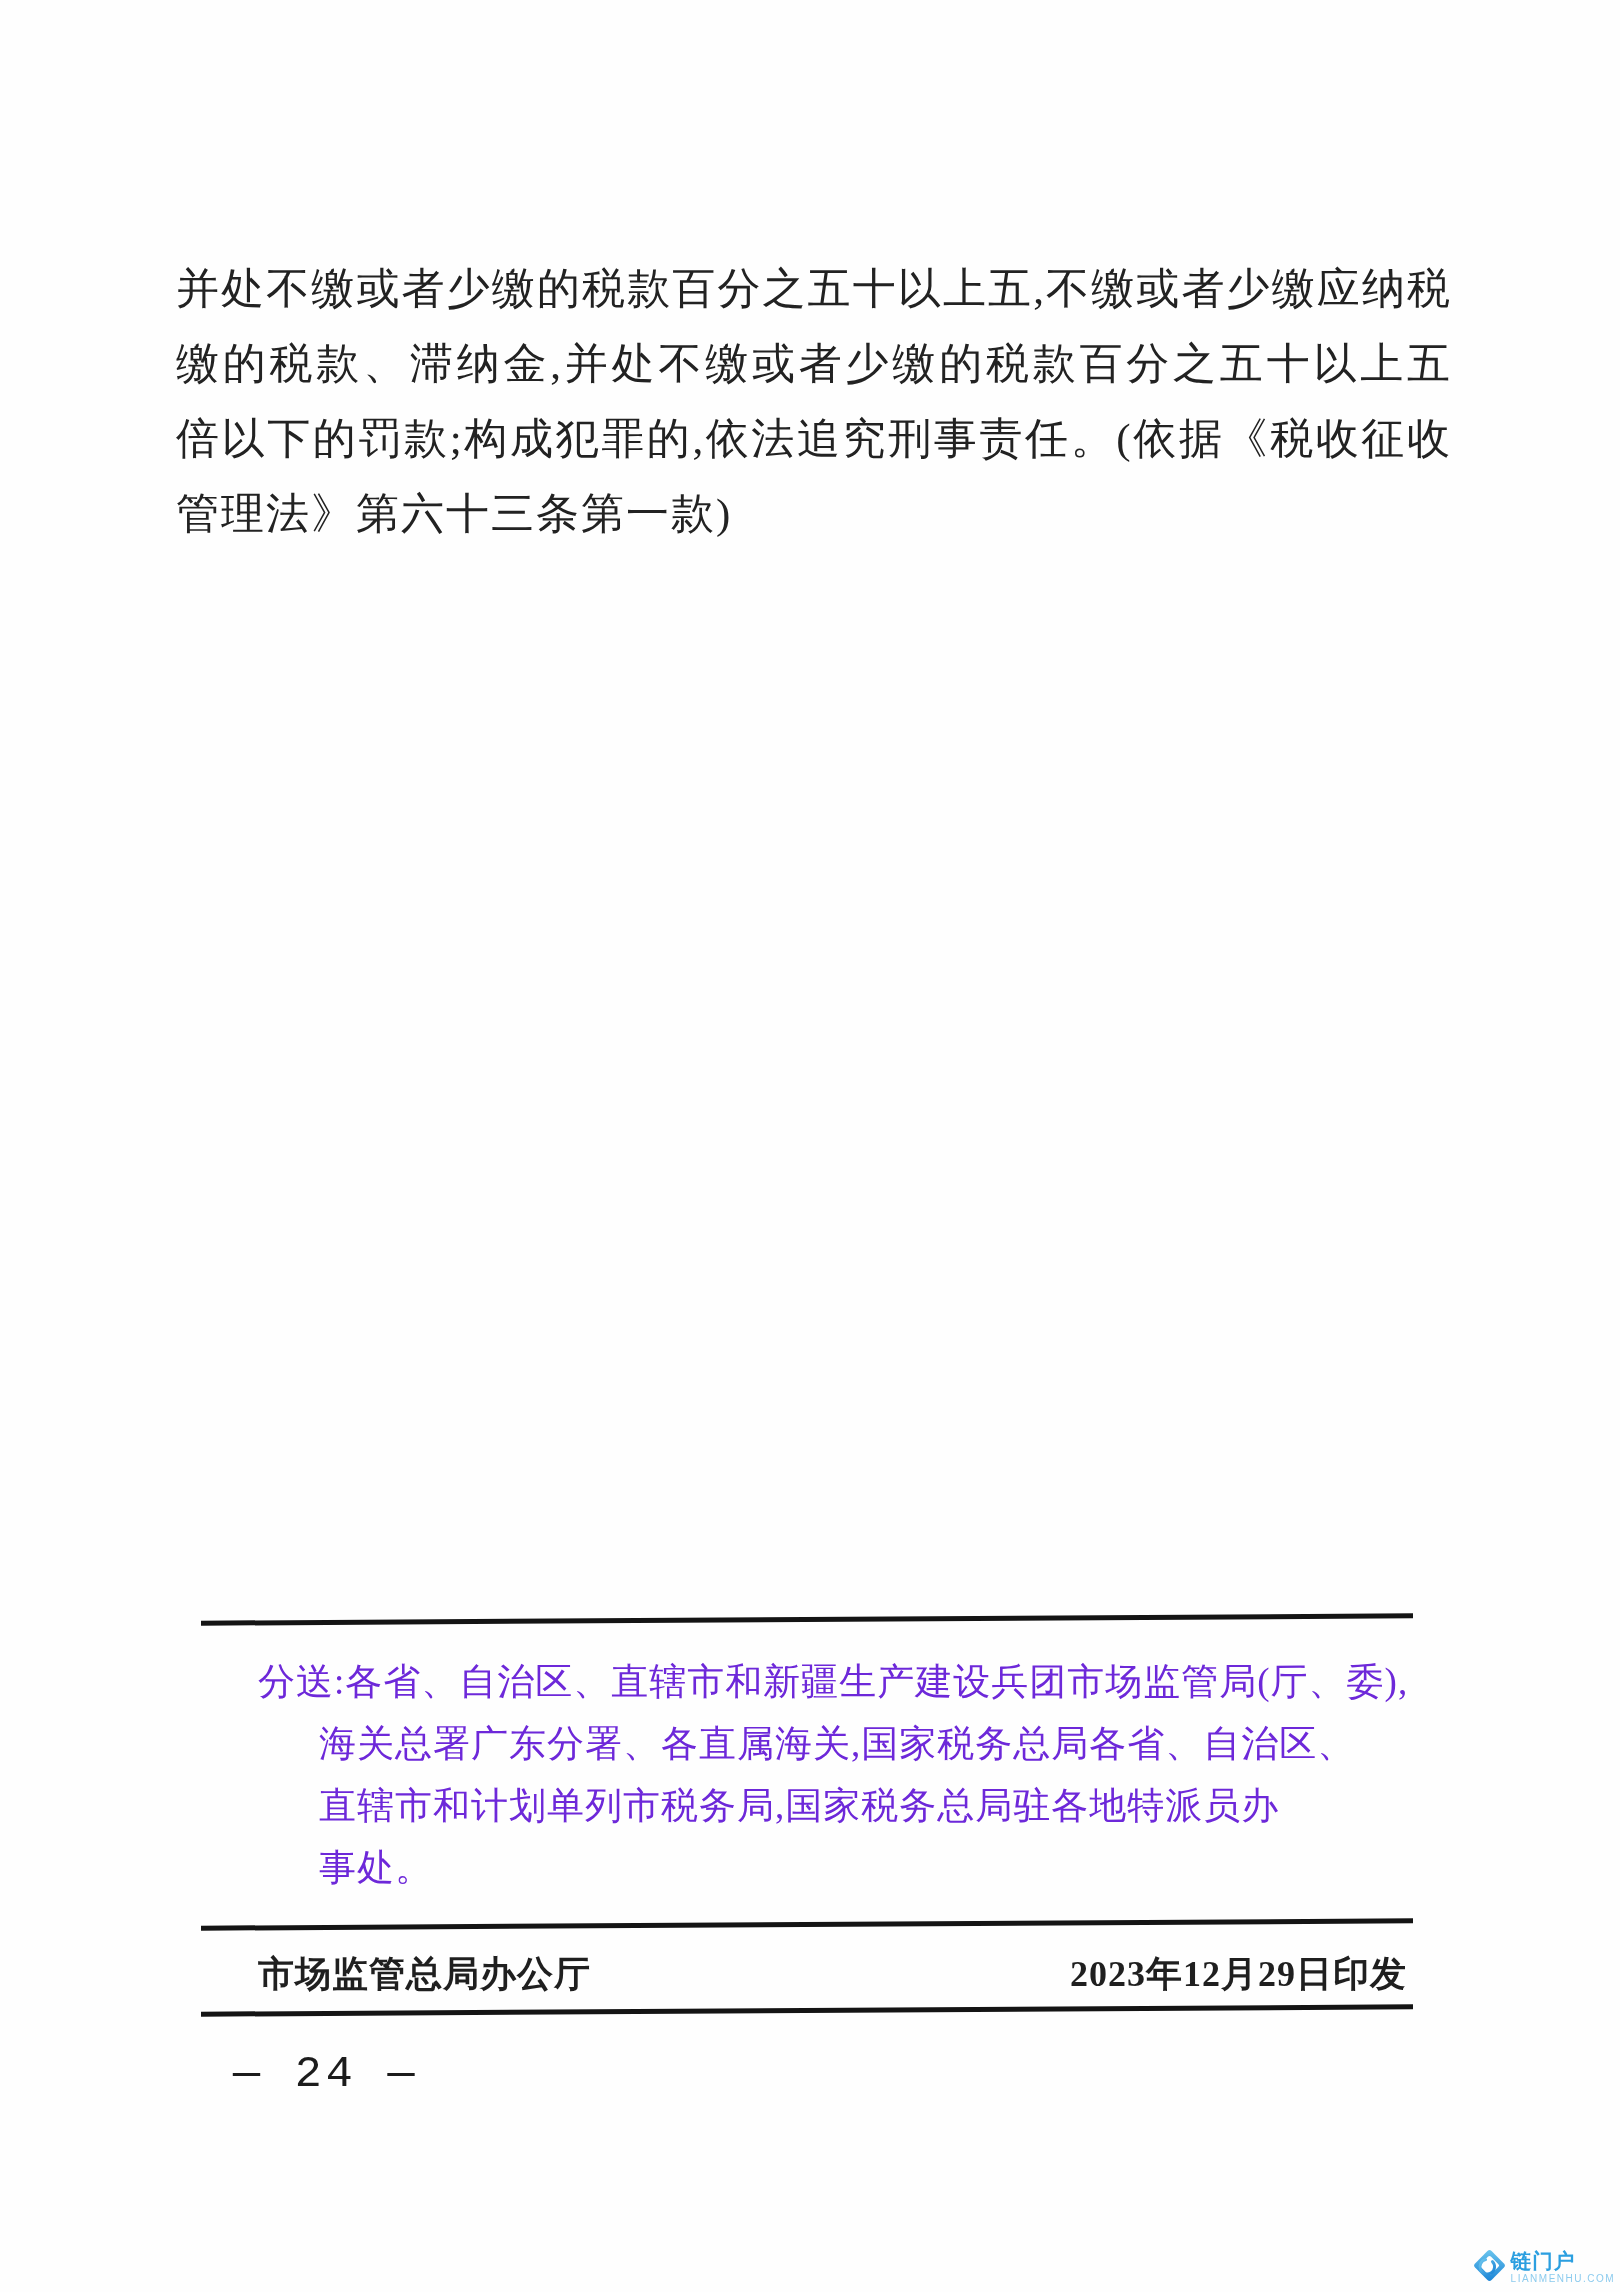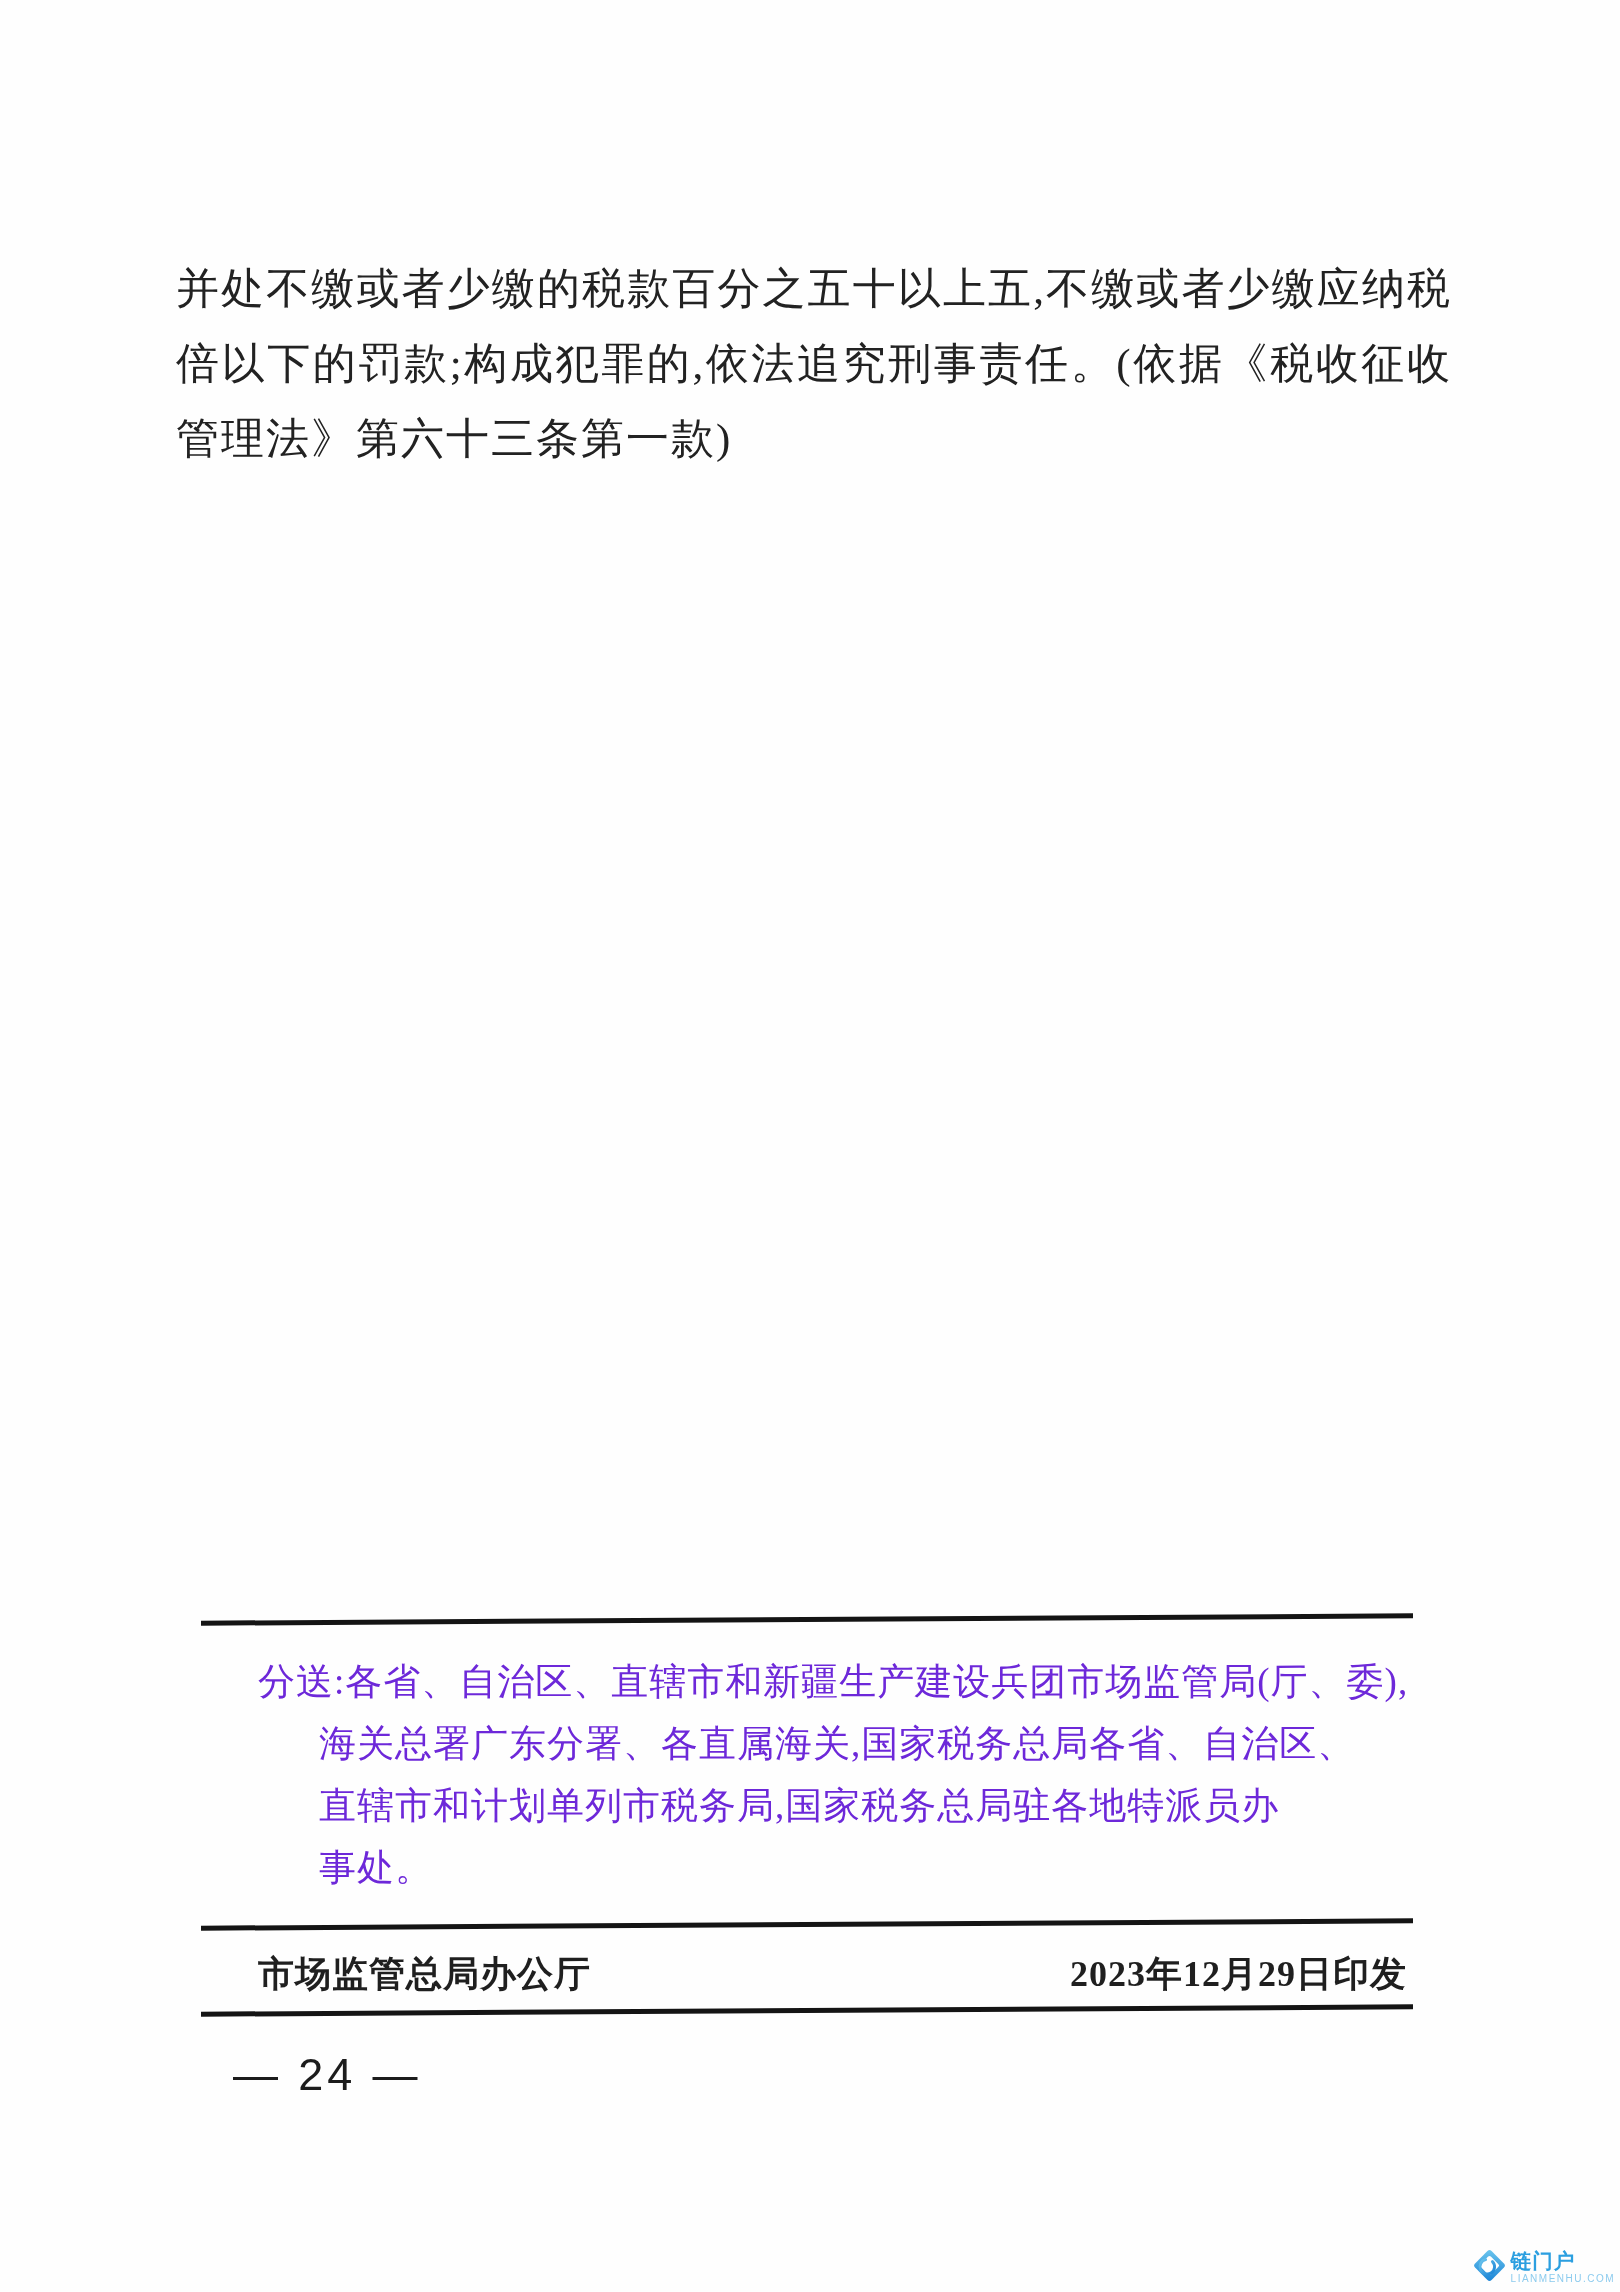--- a/index.html
+++ b/index.html
@@ -84,21 +84,21 @@
   }
 
   
   .page-number {
     position: absolute;
     top: 2049px;
     left: 233px;
     font-size: 45px;
     letter-spacing: 3.9px;
     color: #1c1c1c;
-    font-family: Liberation Sans, sans-serif;
+    font-family: Liberation Mono, monospace;
   }
 
   
   .watermark {
     position: absolute;
     right: 4.9px;
     bottom: 5.9px;
     display: flex;
     align-items: center;
     gap: 4px;
@@ -123,20 +123,21 @@
     font-family: "Liberation Sans", "DejaVu Sans", sans-serif;
   }
 </style>
 </head>
 <body>
 
 <div class="page">
 
   <div class="body-text">
     <div class="body-line">并处不缴或者少缴的税款百分之五十以上五,不缴或者少缴应纳税</div>
+    <div class="body-line">缴的税款、滞纳金,并处不缴或者少缴的税款百分之五十以上五</div>
     <div class="body-line">倍以下的罚款;构成犯罪的,依法追究刑事责任。(依据《税收征收</div>
     <div class="body-line last">管理法》第六十三条第一款)</div>
   </div>
 
   <div class="rule rule-1"></div>
 
   <div class="distribution">
     <div class="dist-line">
       <span class="dist-label">分送:</span><span>各省、自治区、直辖市和新疆生产建设兵团市场监管局(厅、委),</span>
     </div>

